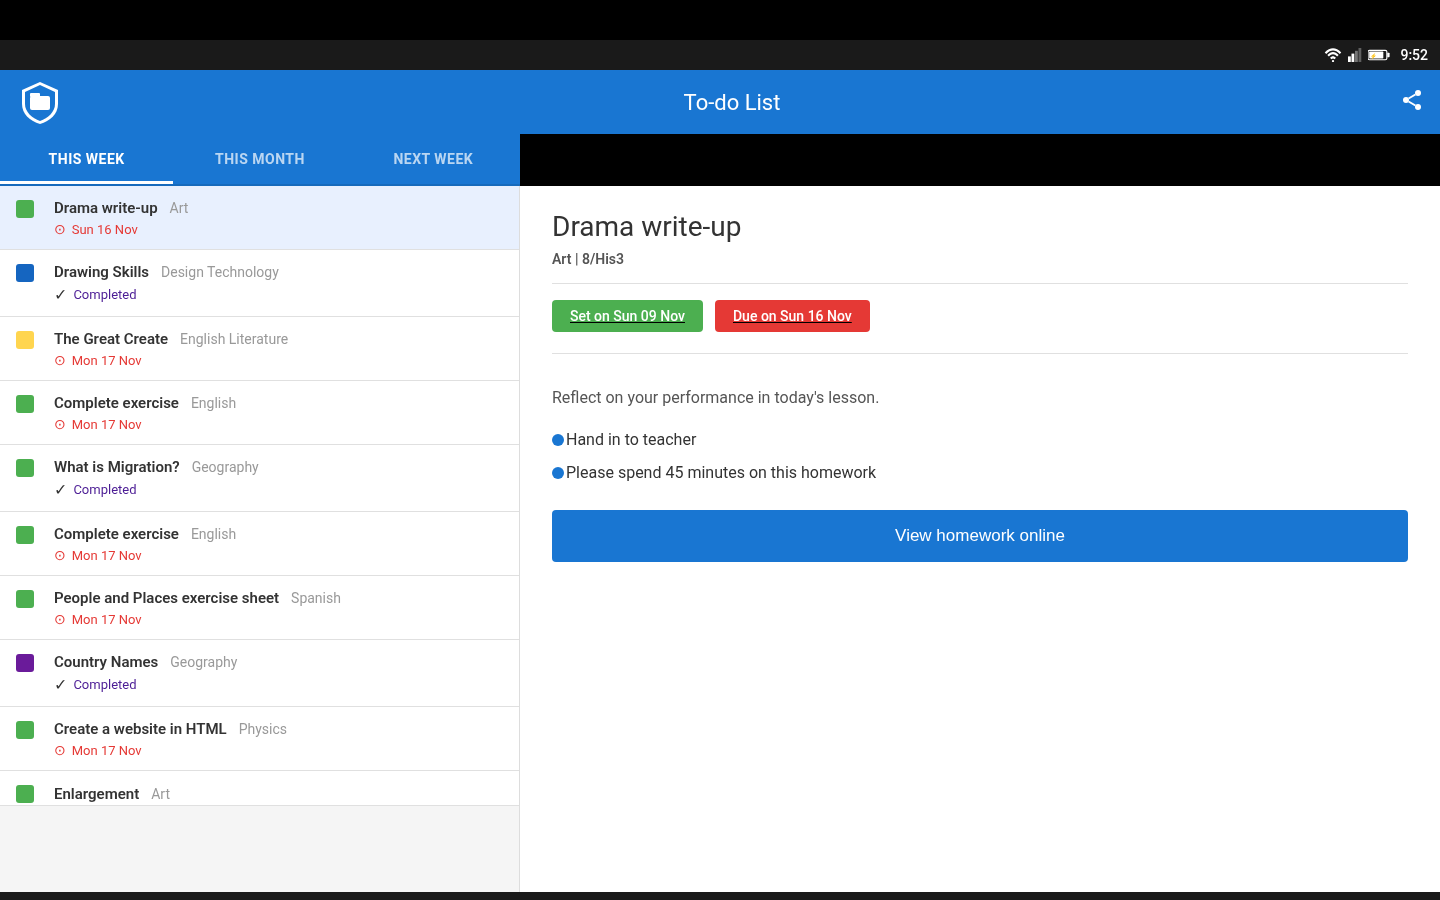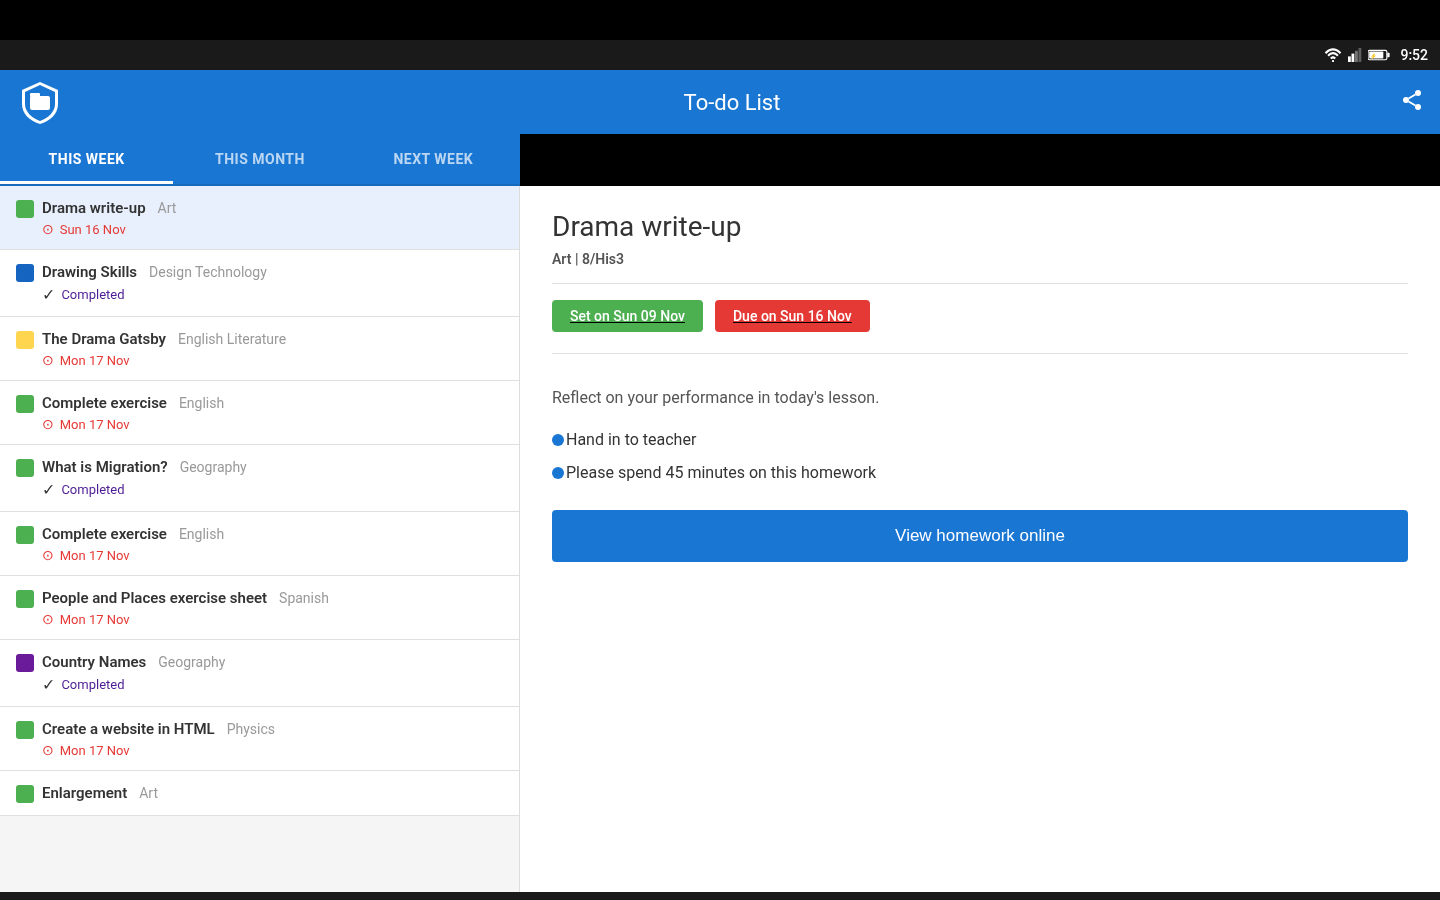--- a/index.html
+++ b/index.html
@@ -101,21 +101,21 @@
       background: #f5f5f5;
       overflow-y: auto;
       border-right: 1px solid #ddd;
     }
     .todo-item {
       background: #fff;
       padding: 12px 16px;
       border-bottom: 1px solid #e0e0e0;
       display: flex;
       align-items: flex-start;
-      gap: 8px;
+      gap: 20px;
       cursor: pointer;
     }
     .todo-item.selected {
       background: #e8f0fe;
     }
     .color-dot {
       width: 18px;
       height: 18px;
       border-radius: 3px;
       margin-top: 2px;
@@ -357,21 +357,21 @@
         <div class="completed-row">
           <span class="check-icon">✓</span>
           <span class="completed-text">Completed</span>
         </div>
       </div>
     </div>
 
     <div class="todo-item">
       <div class="color-dot" style="background:#FFD54F;"></div>
       <div class="todo-content">
-        <span class="todo-title">The Drama Gatsby</span>
+        <span class="todo-title">The Great Create</span>
         <span class="todo-subject">English Literature</span>
         <div class="todo-due">
           <span class="due-icon">⊙</span>
           <span class="due-text">Mon 17 Nov</span>
         </div>
       </div>
     </div>
 
     <div class="todo-item">
       <div class="color-dot" style="background:#4CAF50;"></div>
@@ -438,21 +438,21 @@
       <div class="todo-content">
         <span class="todo-title">Create a website in HTML</span>
         <span class="todo-subject">Physics</span>
         <div class="todo-due">
           <span class="due-icon">⊙</span>
           <span class="due-text">Mon 17 Nov</span>
         </div>
       </div>
     </div>
 
-    <div class="todo-item" style="padding-bottom:12px;">
+    <div class="todo-item" style="padding-bottom:2px;align-items:flex-end;">
       <div class="color-dot" style="background:#4CAF50;"></div>
       <div class="todo-content">
         <span class="todo-title">Enlargement</span>
         <span class="todo-subject">Art</span>
       </div>
     </div>
 
   </div>
 
   <div class="right-panel">

